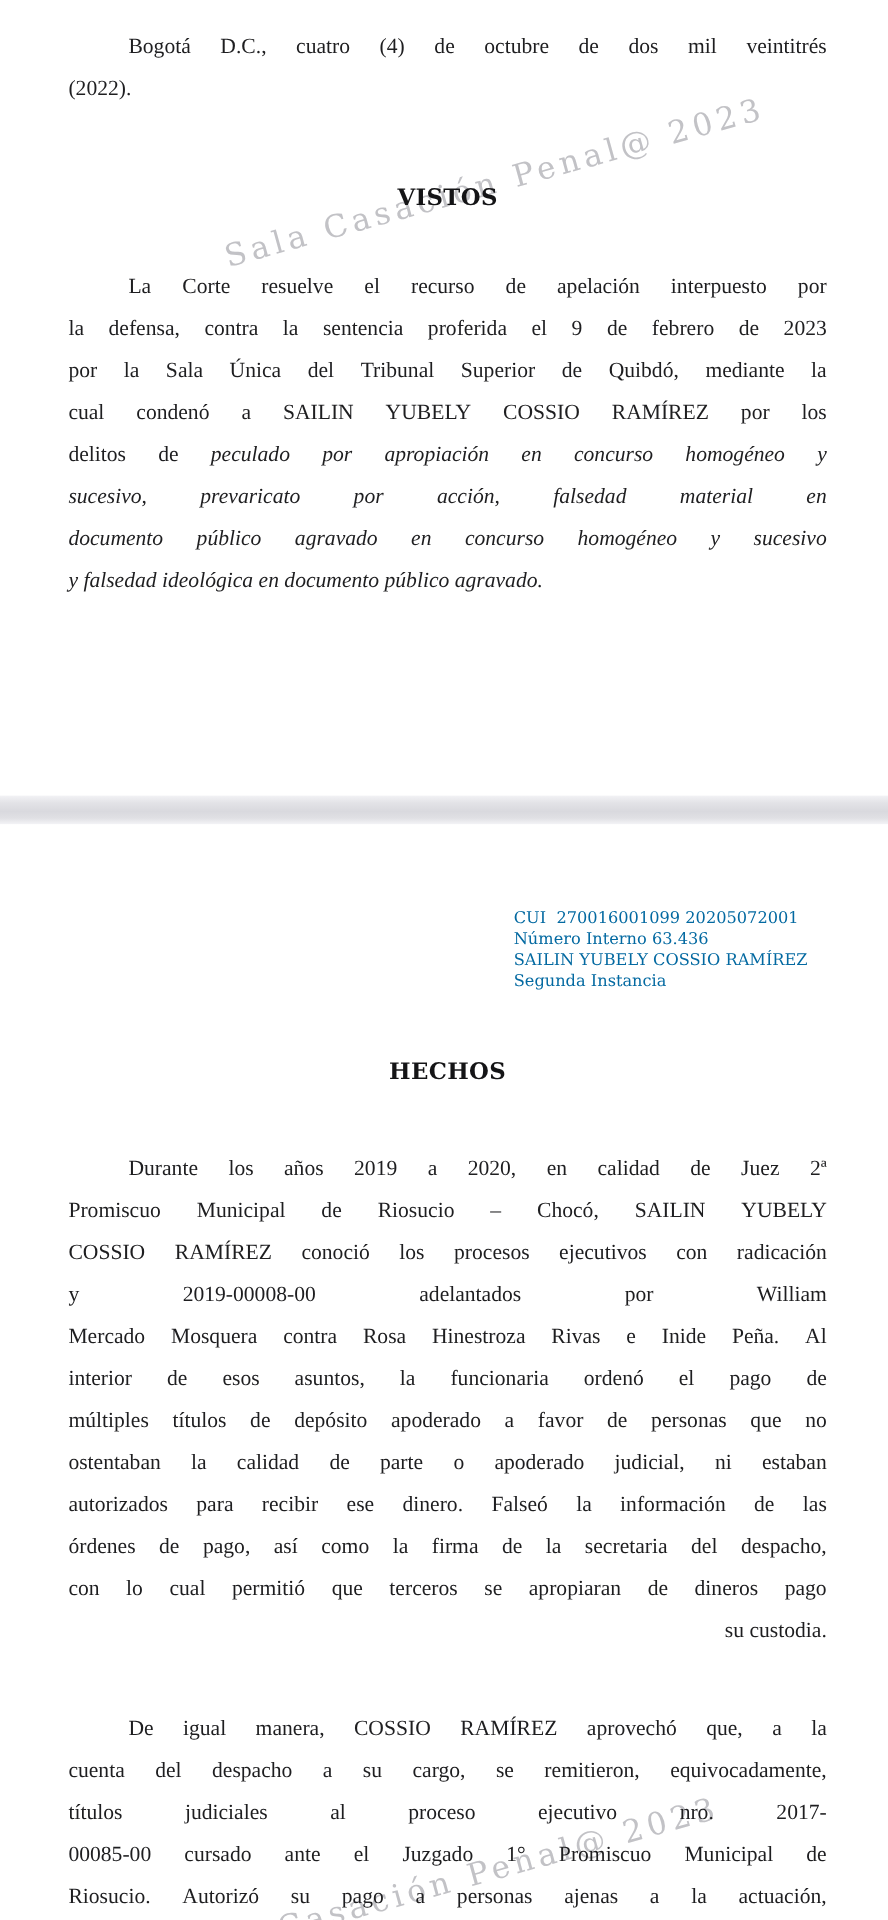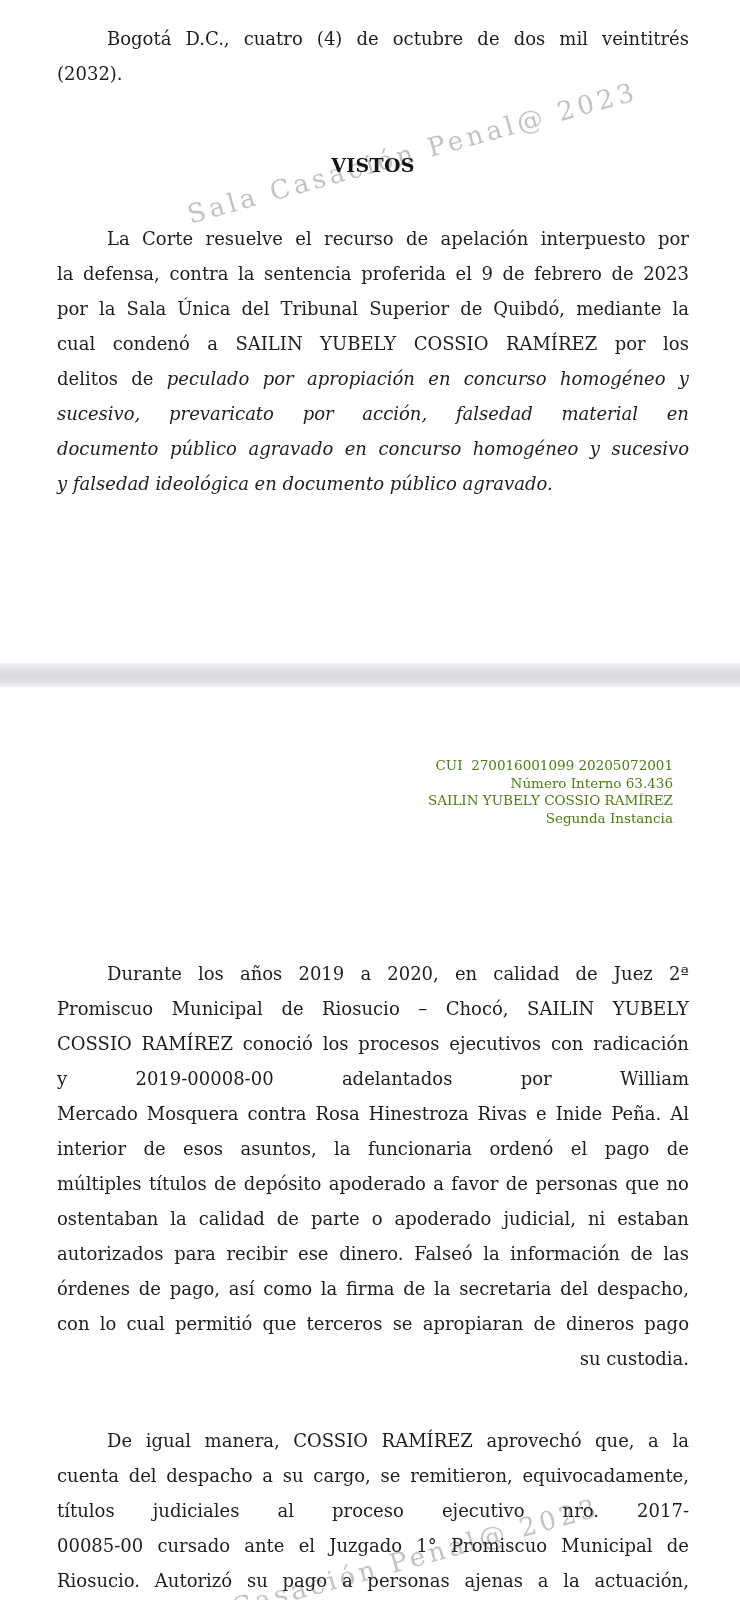--- a/index.html
+++ b/index.html
@@ -34,20 +34,21 @@
     height: 24px;
     background: linear-gradient(180deg,
       #f2f2f5 0%, #e3e3e7 25%, #d9d9de 55%, #e0e0e4 78%, #f4f4f7 100%);
   }
 
   .block {
     position: absolute;
     left: 57px;
     width: 632px;
     z-index: 2;
+    font-family: Liberation Serif, serif;
   }
   .line {
     height: 35px;
     line-height: 35px;
     font-size: 18px;
     box-sizing: border-box;
     white-space: pre;
   }
   .line.just {
     display: flex;
@@ -74,25 +75,25 @@
 
   #date  { top: 21px; }
   #para1 { top: 221px; }
   #p1    { top: 269px; text-align: right; }
   #p2    { top: 736px; }
 
   .case-header {
     position: absolute;
     right: 67px;
     top: 70px;
-    text-align: right;
+    text-align: left;
     font-size: 13.5px;
     line-height: 17.5px;
     z-index: 2;
-    color: #4d7c0f;
+    color: #0369a1;
   }
   .hline { white-space: pre; }
 
   .wm {
     position: absolute;
     z-index: 1;
     white-space: nowrap;
     font-size: 26px;
     letter-spacing: 4px;
     line-height: 34px;
@@ -118,21 +119,21 @@
           <span>D.C.,</span>
           <span>cuatro</span>
           <span>(4)</span>
           <span>de</span>
           <span>octubre</span>
           <span>de</span>
           <span>dos</span>
           <span>mil</span>
           <span>veintitrés</span>
         </div>
-        <div class="line"><span>(2032).</span></div>
+        <div class="line"><span>(2022).</span></div>
       </div>
 
     <div id="vistos" class="heading">VISTOS</div>
 
     <div id="para1" class="block">
         <div class="line just ind">
           <span>La</span>
           <span>Corte</span>
           <span>resuelve</span>
           <span>el</span>
@@ -219,20 +220,21 @@
   <div id="page2" class="page">
     <div id="wm2" class="wm">Sala Casación Penal@ 2023</div>
 
     <div class="case-header">
       <div class="hline">CUI  270016001099 20205072001</div>
       <div class="hline">Número Interno 63.436</div>
       <div class="hline">SAILIN YUBELY COSSIO RAMÍREZ</div>
       <div class="hline">Segunda Instancia</div>
     </div>
 
+    <div id="hechos" class="heading">HECHOS</div>
 
     <div id="p1" class="block">
         <div class="line just ind">
           <span>Durante</span>
           <span>los</span>
           <span>años</span>
           <span>2019</span>
           <span>a</span>
           <span>2020,</span>
           <span>en</span>

